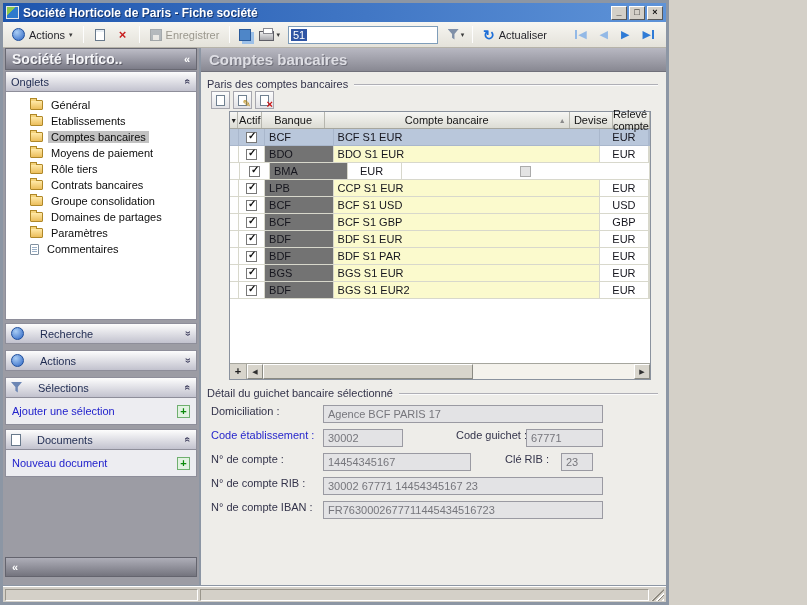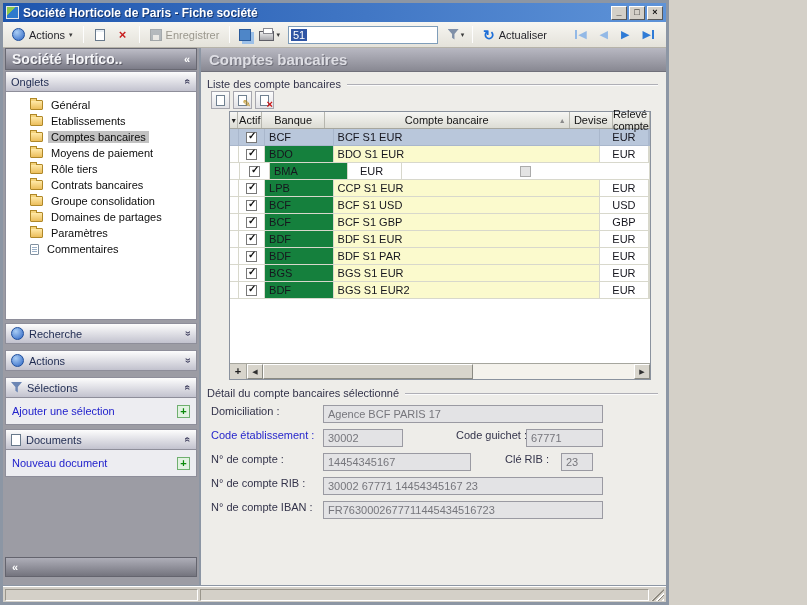--- a/index.html
+++ b/index.html
@@ -46,21 +46,21 @@
 
   
   .app-body{position:absolute;top:48px;left:3px;right:3px;bottom:20px;display:flex}
 
   
   .sidebar{width:196px;background:#9C9CA4;display:flex;flex-direction:column;padding:0 2px}
   .side-header{height:22px;background:linear-gradient(#BCBCC6,#7C7C88);border:1px solid #686872;display:flex;align-items:center;padding:0 6px}
   .side-header .t{flex:1;color:#F5F5F8;font-weight:bold;font-size:14px;white-space:nowrap;overflow:hidden;text-shadow:1px 1px 0 #5A5A64}
   .side-header .chev{color:#fff;font-weight:bold;cursor:pointer}
   .navbar{height:21px;margin-top:1px;background:linear-gradient(#FDFDFD,#C2C2CE);border:1px solid #8E8E9A;
-    display:flex;align-items:center;gap:5px;padding:0 5px;color:#1E2A50;cursor:pointer}
+    display:flex;align-items:center;gap:16px;padding:0 5px;color:#1E2A50;cursor:pointer}
   .navbar .chev{margin-left:auto;color:#3A3A5A;font-size:10px;font-weight:bold;display:inline-block}
   .chev.up{transform:rotate(90deg)}
   .chev.down{transform:rotate(-90deg)}
   .nb-circle{width:13px;height:13px;border-radius:50%;background:radial-gradient(circle at 35% 30%,#A9CDF5,#2E66C4);border:1px solid #1E4E9C}
   .nb-funnel{width:11px;height:11px;background:#6C86B4;clip-path:polygon(0 0,100% 0,62% 45%,62% 95%,40% 80%,40% 45%)}
   .nb-doc{width:10px;height:12px;background:#fff;border:1px solid #68798B}
   .m6{margin-top:6px}.m4{margin-top:4px}.m3{margin-top:3px}
   .tree-panel{height:228px;background:#fff;border:1px solid #8E8E9A;border-top:none;padding-top:5px;overflow:hidden}
   .tree-item{height:16px;display:flex;align-items:center;gap:5px;padding-left:24px;cursor:pointer}
   .tree-ico{width:13px;height:10px;background:linear-gradient(#FFE9A8,#EBBE5C);border:1px solid #B08828;border-radius:1px;position:relative;flex:0 0 auto}
@@ -98,21 +98,21 @@
   .grid-header{display:flex;height:17px;background:linear-gradient(#F6F6F3,#DCDCD4);border-bottom:1px solid #A6A69E;flex:0 0 auto}
   .gh-cell{border-right:1px solid #B6B6AE;display:flex;align-items:center;justify-content:center;color:#141414;position:relative}
   .w-ind{width:10px}.w-actif{width:30px}.w-banque{width:78px}.w-compte{width:306px}.w-devise{width:54px}.w-releve{flex:1}
   .ind-glyph{font-size:7px;color:#202020}
   .sort{position:absolute;right:3px;top:5px;font-size:7px;color:#8A8A8A}
   .grid-body{flex:1;background:#fff;overflow:hidden}
   .grid-row{display:flex;height:17px;cursor:pointer}
   .cell{border-right:1px solid #D8D8CC;border-bottom:1px solid #D8D8CC;display:flex;align-items:center;color:#16161E;overflow:hidden;white-space:nowrap}
   .c-ind{width:10px}
   .c-actif{width:30px;justify-content:center}
-  .c-banque{width:78px;padding-left:4px;background:#15803d}
+  .c-banque{width:78px;padding-left:4px;background:#737373}
   .c-compte{width:306px;padding-left:4px;background:#FBFACD}
   .c-devise{width:54px;padding-left:12px}
   .c-releve{flex:1;justify-content:center}
   .grid-row.selected .cell{background:#B9C7DB;border-color:#A9B7CC}
   .cb{width:11px;height:11px;border:1px solid #787878;background:#fff;position:relative;flex:0 0 auto}
   .cb.checked::after{content:"✓";position:absolute;left:1px;top:-3px;font-size:10px;font-weight:bold;color:#0c0c0c}
   .c-releve .cb:not(.checked){background:#E3E3E3;border-color:#ABABAB}
   .grid-hscroll{height:16px;border-top:1px solid #A6A69E;background:#EFEDE7;display:flex;flex:0 0 auto}
   .hs-plus{width:17px;background:#D8D5CC;border-right:1px solid #A6A69E;text-align:center;line-height:14px;font-weight:bold;color:#202020;cursor:pointer}
   .hs-btn{width:16px;background:#D8D5CC;border:1px solid;border-color:#FFFFFF #8A8A82 #8A8A82 #FFFFFF;
@@ -305,21 +305,21 @@
         <span>«</span>
       </div>
     </div>
 
     <div class="main">
       <div class="main-header">
         <span class="t">Comptes bancaires</span>
       </div>
 
       <div class="group-cap" id="cap-list">
-        <span class="t">Liste des compte bancaires</span>
+        <span class="t">Paris des comptes bancaires</span>
         <span class="rule"></span>
       </div>
 
       <div class="grid-tools">
         <div class="gt-btn">
             <span class="pg"></span>
           </div>
         <div class="gt-btn">
             <span class="pg pg-edit"></span>
           </div>
@@ -469,21 +469,21 @@
           <div class="hs-plus">+</div>
           <div class="hs-btn">◀</div>
           <div class="hs-track">
             <div class="hs-thumb"></div>
           </div>
           <div class="hs-btn">▶</div>
         </div>
       </div>
 
       <div class="group-cap" id="cap-detail">
-        <span class="t">Détail du compte bancaires sélectionné</span>
+        <span class="t">Détail du guichet bancaire sélectionné</span>
         <span class="rule"></span>
       </div>
 
       <div class="detail-row dr1">
         <span class="d-label">Domiciliation :</span>
         <span class="d-field f-w280">Agence BCF PARIS 17</span>
       </div>
       <div class="detail-row dr2">
         <span class="d-label link-label">Code établissement :</span>
         <span class="d-field f-w80">30002</span>

